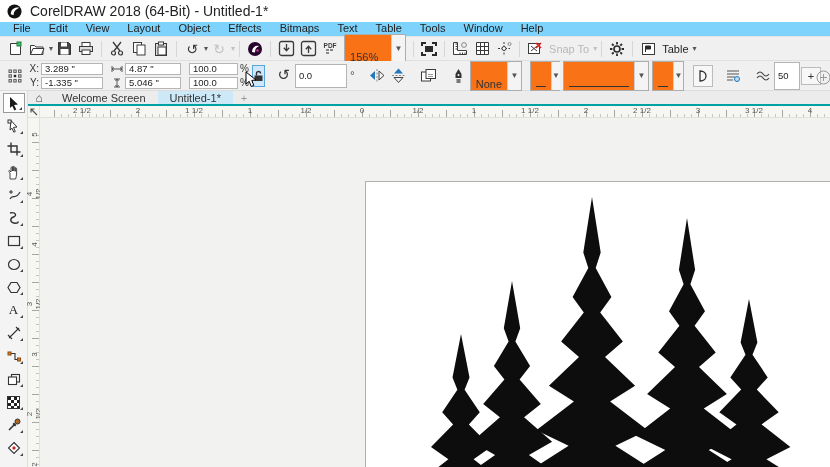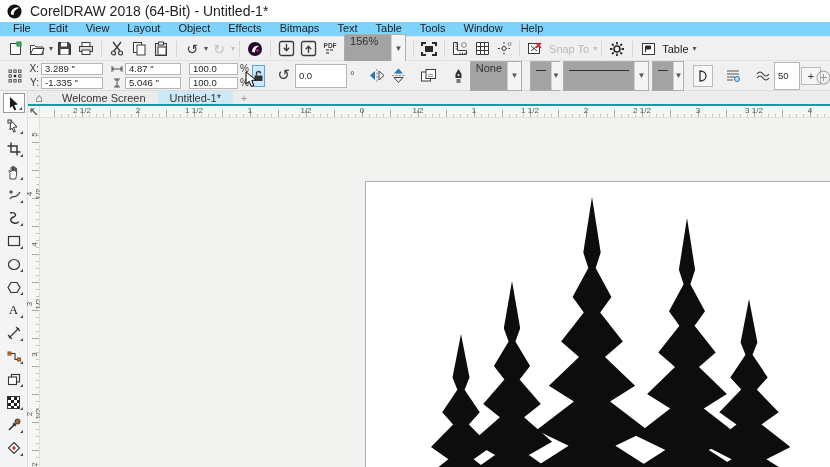--- a/index.html
+++ b/index.html
@@ -16,21 +16,21 @@
   .menu-item{padding:0 9px;font-size:11px;color:#222;cursor:default;}
   
   .toolbar{height:24px;flex:0 0 24px;background:#f0f0f0;display:flex;align-items:center;padding:0 4px;border-bottom:1px solid #e0e0e0;}
   .tbtn{height:20px;min-width:20px;display:flex;align-items:center;justify-content:center;margin:0 1px;}
   .tbtn svg{display:block;}
   .dd{font-size:8px;color:#555;margin-left:1px;}
   .dd.dis{color:#c0c0c0;}
   .sep{width:1px;height:16px;background:#d6d6d6;margin:0 4px;}
   .glyph{font-family:"DejaVu Sans",sans-serif;font-size:14px;color:#3a3a3a;line-height:1;}
   .glyph.dis{color:#c2c2c2;}
-  .combo{height:30px;background:#a3a3a3;border:1px solid #adadad;display:flex;align-items:flex-start;font-size:11px;}
+  .combo{height:30px;background:#f97316;border:1px solid #adadad;display:flex;align-items:flex-end;font-size:11px;}
   .combo .val{padding:0 5px;flex:1;}
   .combo .arrow{width:14px;height:100%;border-left:1px solid #d0d0d0;display:flex;align-items:center;justify-content:center;font-size:8px;color:#555;background:#f4f4f4;}
   .dis-text{color:#b8b8b8;font-size:11px;}
   
   .propbar{height:30px;flex:0 0 30px;background:#f0f0f0;display:flex;align-items:center;padding:0 4px;border-bottom:1px solid #dcdcdc;position:relative;}
   .stack{display:flex;flex-direction:column;justify-content:center;gap:2px;}
   .frow{display:flex;align-items:center;gap:2px;}
   .flabel{font-size:10px;color:#333;width:10px;text-align:right;}
   .pfield{height:12px;border:1px solid #b5b5b5;background:#fff;font-size:9.5px;padding:0 3px;width:62px;font-family:"Liberation Sans",sans-serif;color:#222;}
   .pfield.sm{width:49px;}

